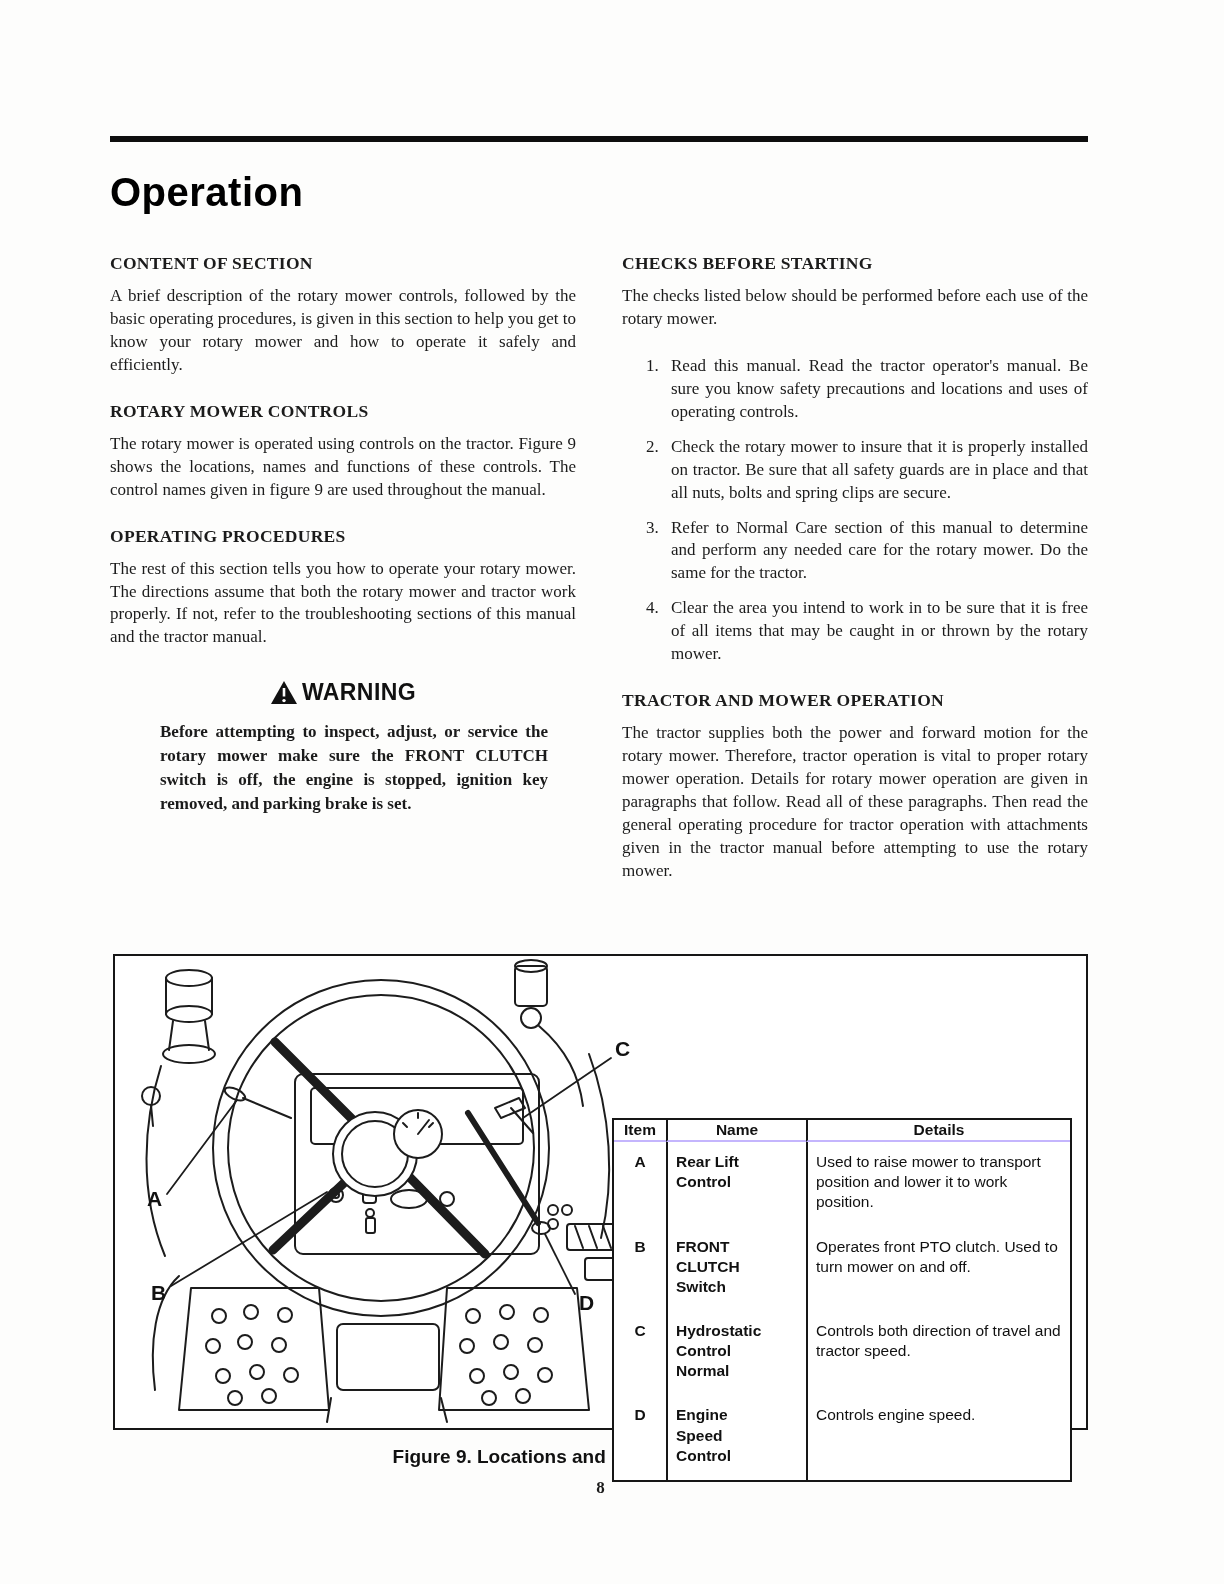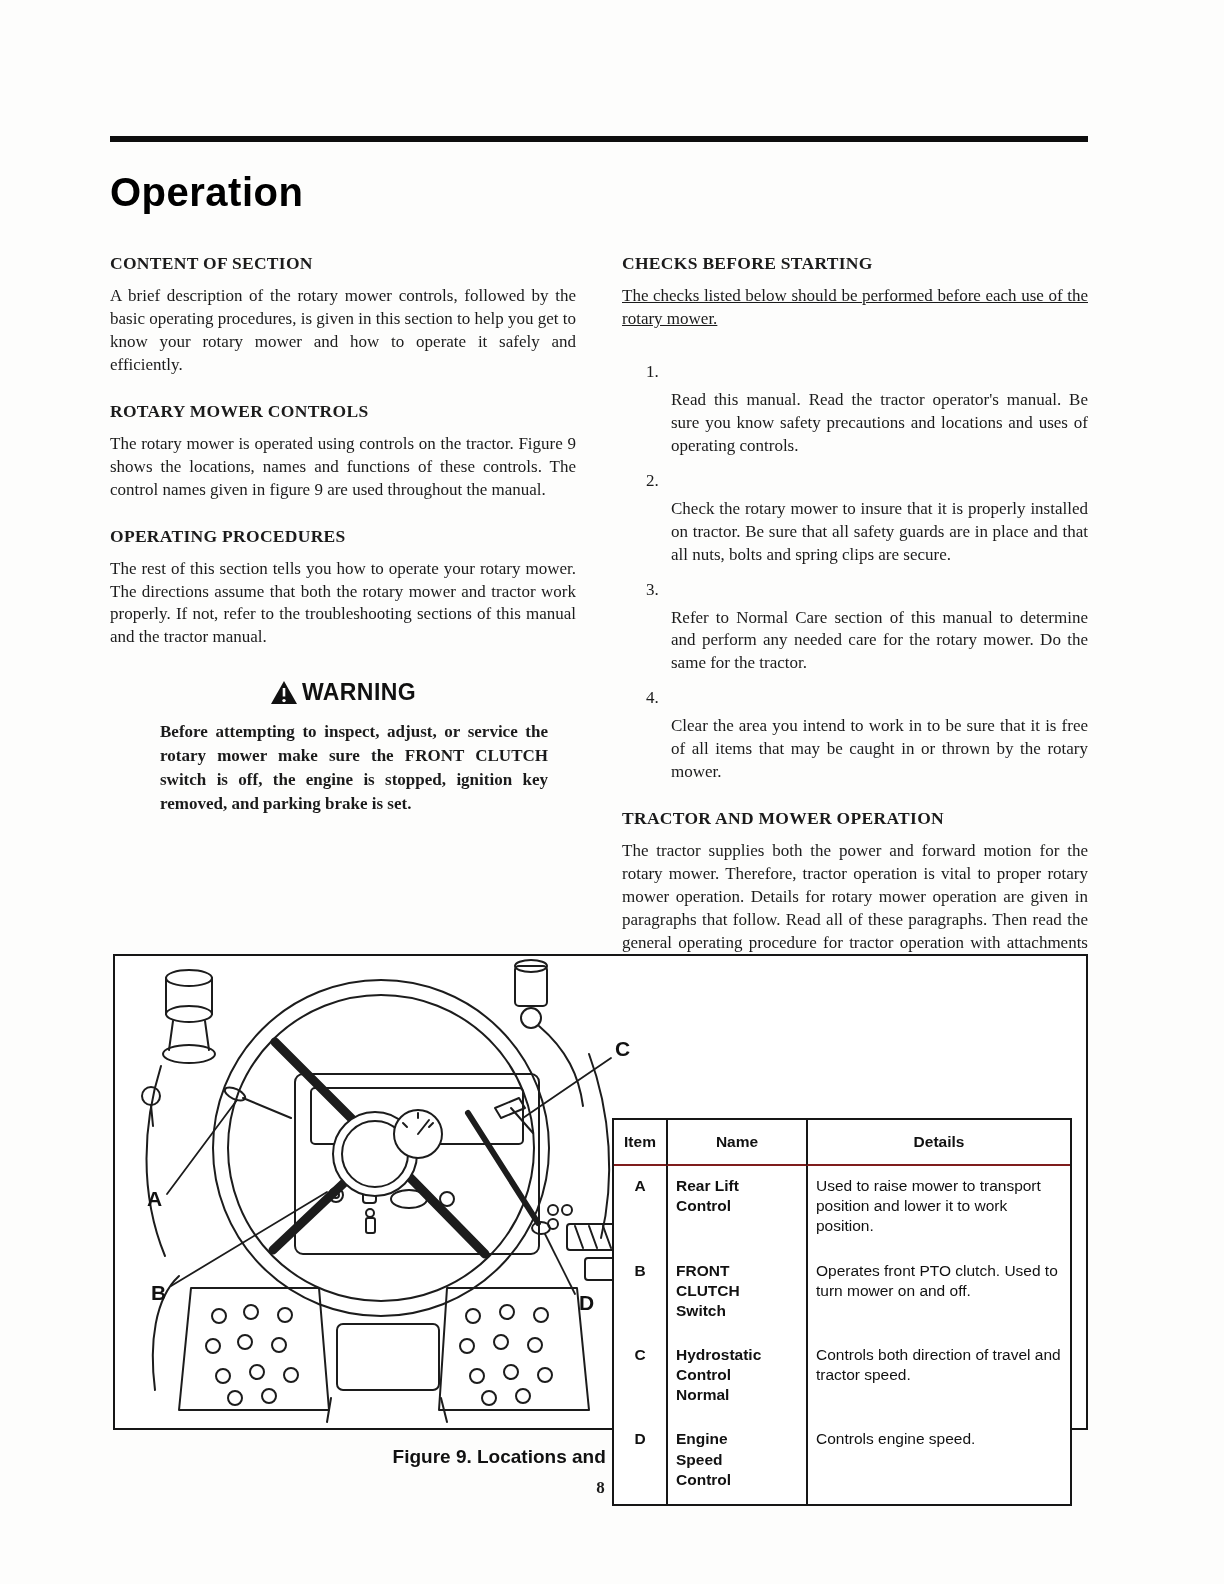--- a/index.html
+++ b/index.html
@@ -18,24 +18,24 @@
   .col{flex:1;min-width:0;}
   .sec-heading{
     font-size:17.5px;font-weight:700;letter-spacing:.3px;
     margin:24px 0 11px 0;
   }
   .sec-heading.first{margin-top:0;}
   .para{
     font-size:17px;line-height:1.35;text-align:justify;
     margin:0 0 20px 0;
   }
-  .intro{margin-bottom:30px;text-decoration:underline;}
+  .intro{margin-bottom:24px;}
   .check-item{display:flex;margin:0 0 12px 0;padding-left:24px;}
   .check-num{flex:0 0 25px;font-size:17px;line-height:1.35;}
-  .check-text{flex:1;font-size:17px;line-height:1.35;text-align:justify;margin-top:28px;}
+  .check-text{flex:1;font-size:17px;line-height:1.35;text-align:justify;}
   .warning{margin-top:30px;}
   .warning-head{display:flex;align-items:center;justify-content:center;gap:4px;margin:0 0 14px 0;}
   .warning-label{
     font-family:"Liberation Sans",sans-serif;font-weight:700;
     font-size:23px;letter-spacing:.4px;color:#111;
   }
   .warning-body{
     font-weight:700;font-size:17px;line-height:1.4;
     margin:0 28px 0 50px;text-align:justify;
   }
@@ -44,21 +44,21 @@
     position:relative;height:472px;border:2px solid #161616;background:#fff;
   }
   .illustration{position:absolute;left:8px;top:2px;width:520px;height:466px;}
   .fig-table{
     position:absolute;left:497px;top:162px;width:456px;
     border:2px solid #161616;background:#fff;
     display:grid;grid-template-columns:52px 140px 1fr;
     font-family:"Liberation Sans",sans-serif;font-size:15.5px;line-height:1.3;
     color:#111;
   }
-  .th{font-weight:700;text-align:center;padding:12px 4px;border-bottom:2px solid #7f1d1d;}
+  .th{font-weight:700;text-align:center;padding:0 4px;border-bottom:2px solid #c4b5fd;}
   .td{padding:10px 8px 14px 8px;}
   .vline{border-left:2px solid #161616;}
   .cell-item{text-align:center;font-weight:700;}
   .cell-name{font-weight:700;white-space:pre-line;}
   .caption{
     font-family:"Liberation Sans",sans-serif;font-weight:700;
     font-size:19px;text-align:center;margin:16px 0 0 0;color:#111;
   }
   .page-num{
     font-weight:700;font-size:17px;text-align:center;margin:10px 0 0 0;

